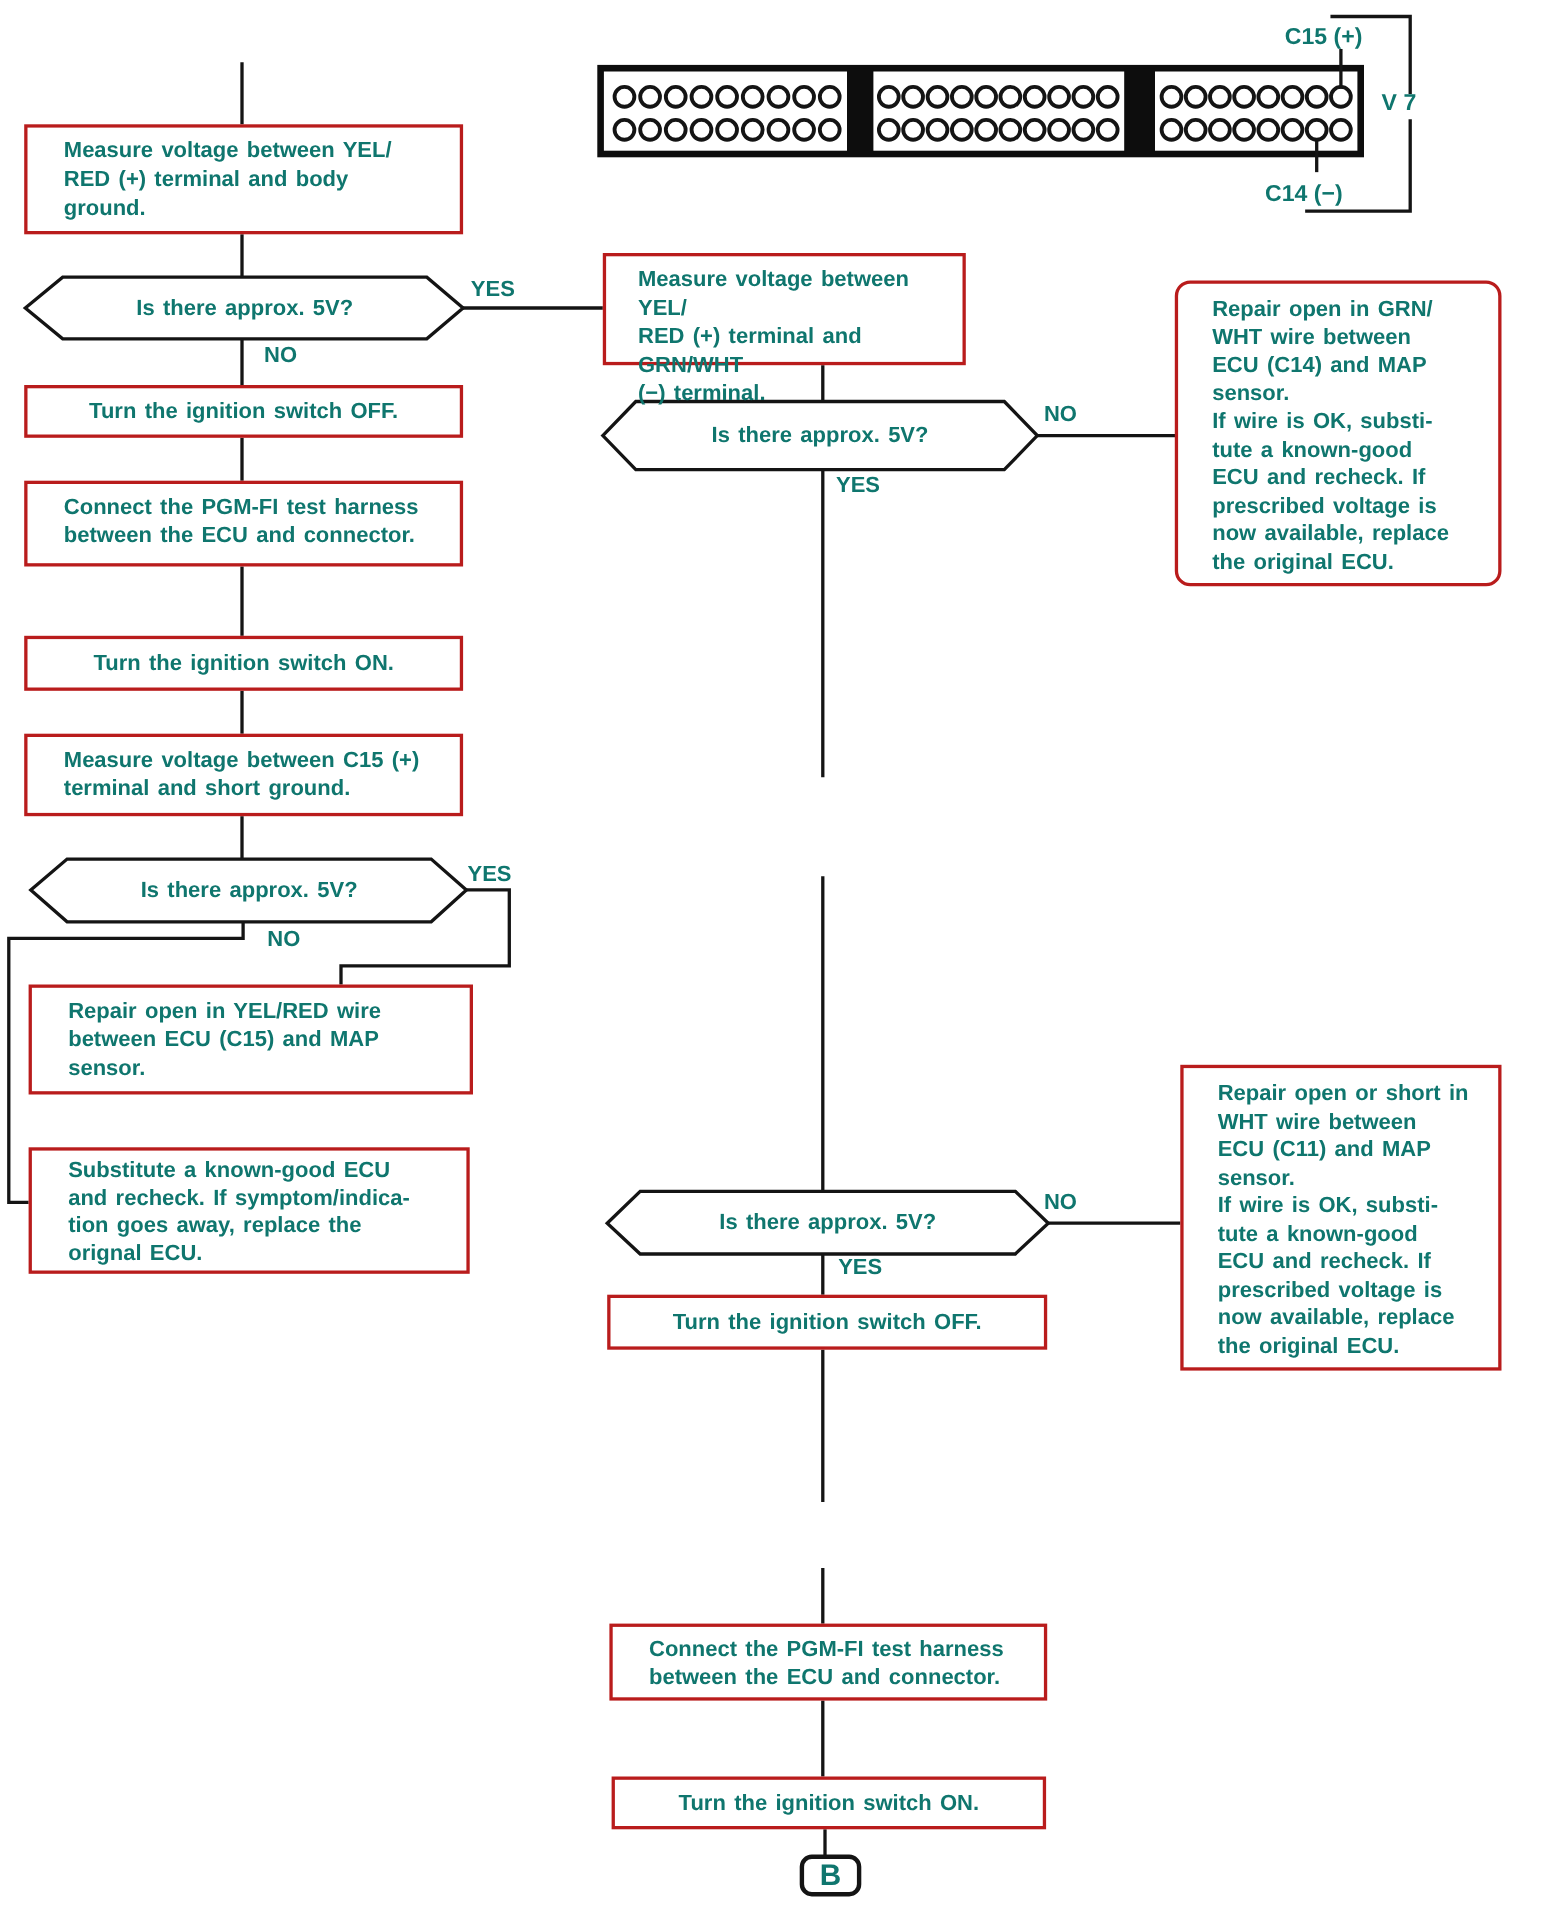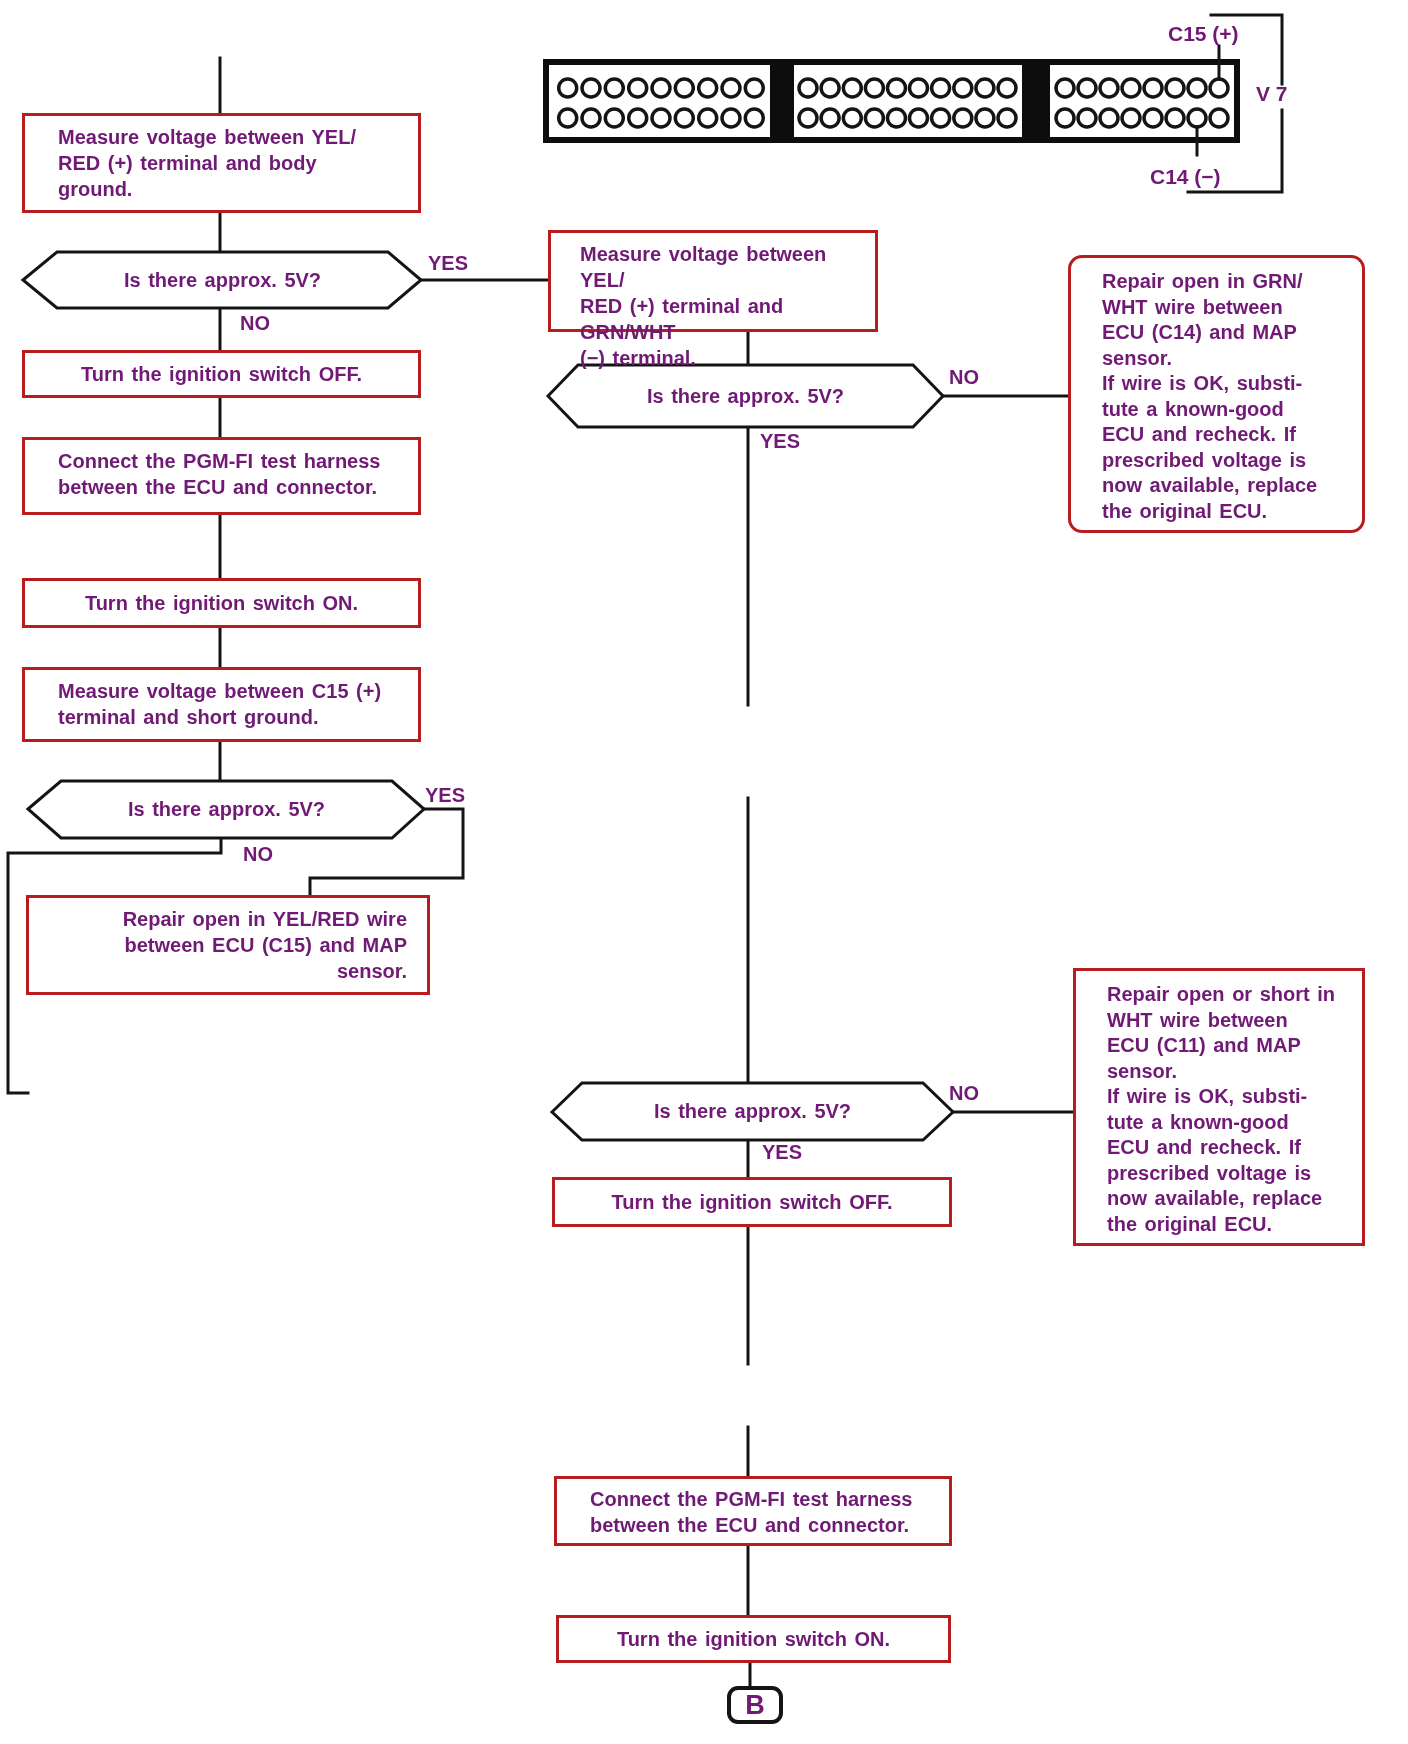--- a/index.html
+++ b/index.html
@@ -1,18 +1,18 @@
 <!DOCTYPE html>
 <html><head>
 <meta charset="utf-8">
 <style>
   html,body{margin:0;padding:0;background:#ffffff;}
   .canvas{
     position:relative;width:1408px;height:1744px;background:#ffffff;overflow:hidden;
-    font-family:"Liberation Sans","DejaVu Sans",sans-serif;color:#701a75;
+    font-family:"Liberation Sans","DejaVu Sans",sans-serif;color:#0f766e;
     -webkit-font-smoothing:antialiased;
   }
   svg.layer{position:absolute;left:0;top:0;}
   svg .flowline{fill:none;stroke:#141414;stroke-width:3;stroke-linecap:square;}
   svg .hex{fill:#ffffff;stroke:#141414;stroke-width:3;}
   svg .conn-outer{fill:#ffffff;stroke:#0d0d0d;stroke-width:6;}
   svg .conn-sep{fill:#0d0d0d;stroke:none;}
   svg #connector-pins circle{fill:#ffffff;stroke:#141414;stroke-width:3.5;}
   .box{
     position:absolute;box-sizing:border-box;background:#ffffff;
@@ -135,24 +135,28 @@
 
   <div class="box center" style="left:22px;top:578px;width:399px;height:50px;">Turn the ignition switch ON.</div>
 
   <div class="box" style="left:22px;top:667px;width:399px;height:75px;">Measure voltage between C15 (+)
 terminal and short ground.</div>
 
   <div class="hex-text" style="left:61px;top:781px;width:331px;height:57px;">Is there approx. 5V?</div>
   <div class="lbl" style="left:425px;top:784px;">YES</div>
   <div class="lbl" style="left:243px;top:843px;">NO</div>
 
-  <div class="box" style="left:26px;top:895px;width:404px;height:100px;text-align:right;">Repair open in YEL/RED wire
+  <div class="box" style="left:26px;top:895px;width:404px;height:100px;">Repair open in YEL/RED wire
 between ECU (C15) and MAP
 sensor.</div>
 
+  <div class="box" style="left:26px;top:1043px;width:401px;height:115px;line-height:25px;padding-top:6px;">Substitute a known-good ECU
+and recheck. If symptom/indica-
+tion goes away, replace the
+orignal ECU.</div>
 
   <div class="box" style="left:548px;top:230px;width:330px;height:102px;padding-left:29px;padding-right:10px;">Measure voltage between YEL/
 RED (+) terminal and GRN/WHT
 (−) terminal.</div>
 
   <div class="hex-text" style="left:578px;top:365px;width:335px;height:62px;">Is there approx. 5V?</div>
   <div class="lbl" style="left:949px;top:366px;">NO</div>
   <div class="lbl" style="left:760px;top:430px;">YES</div>
 
 

